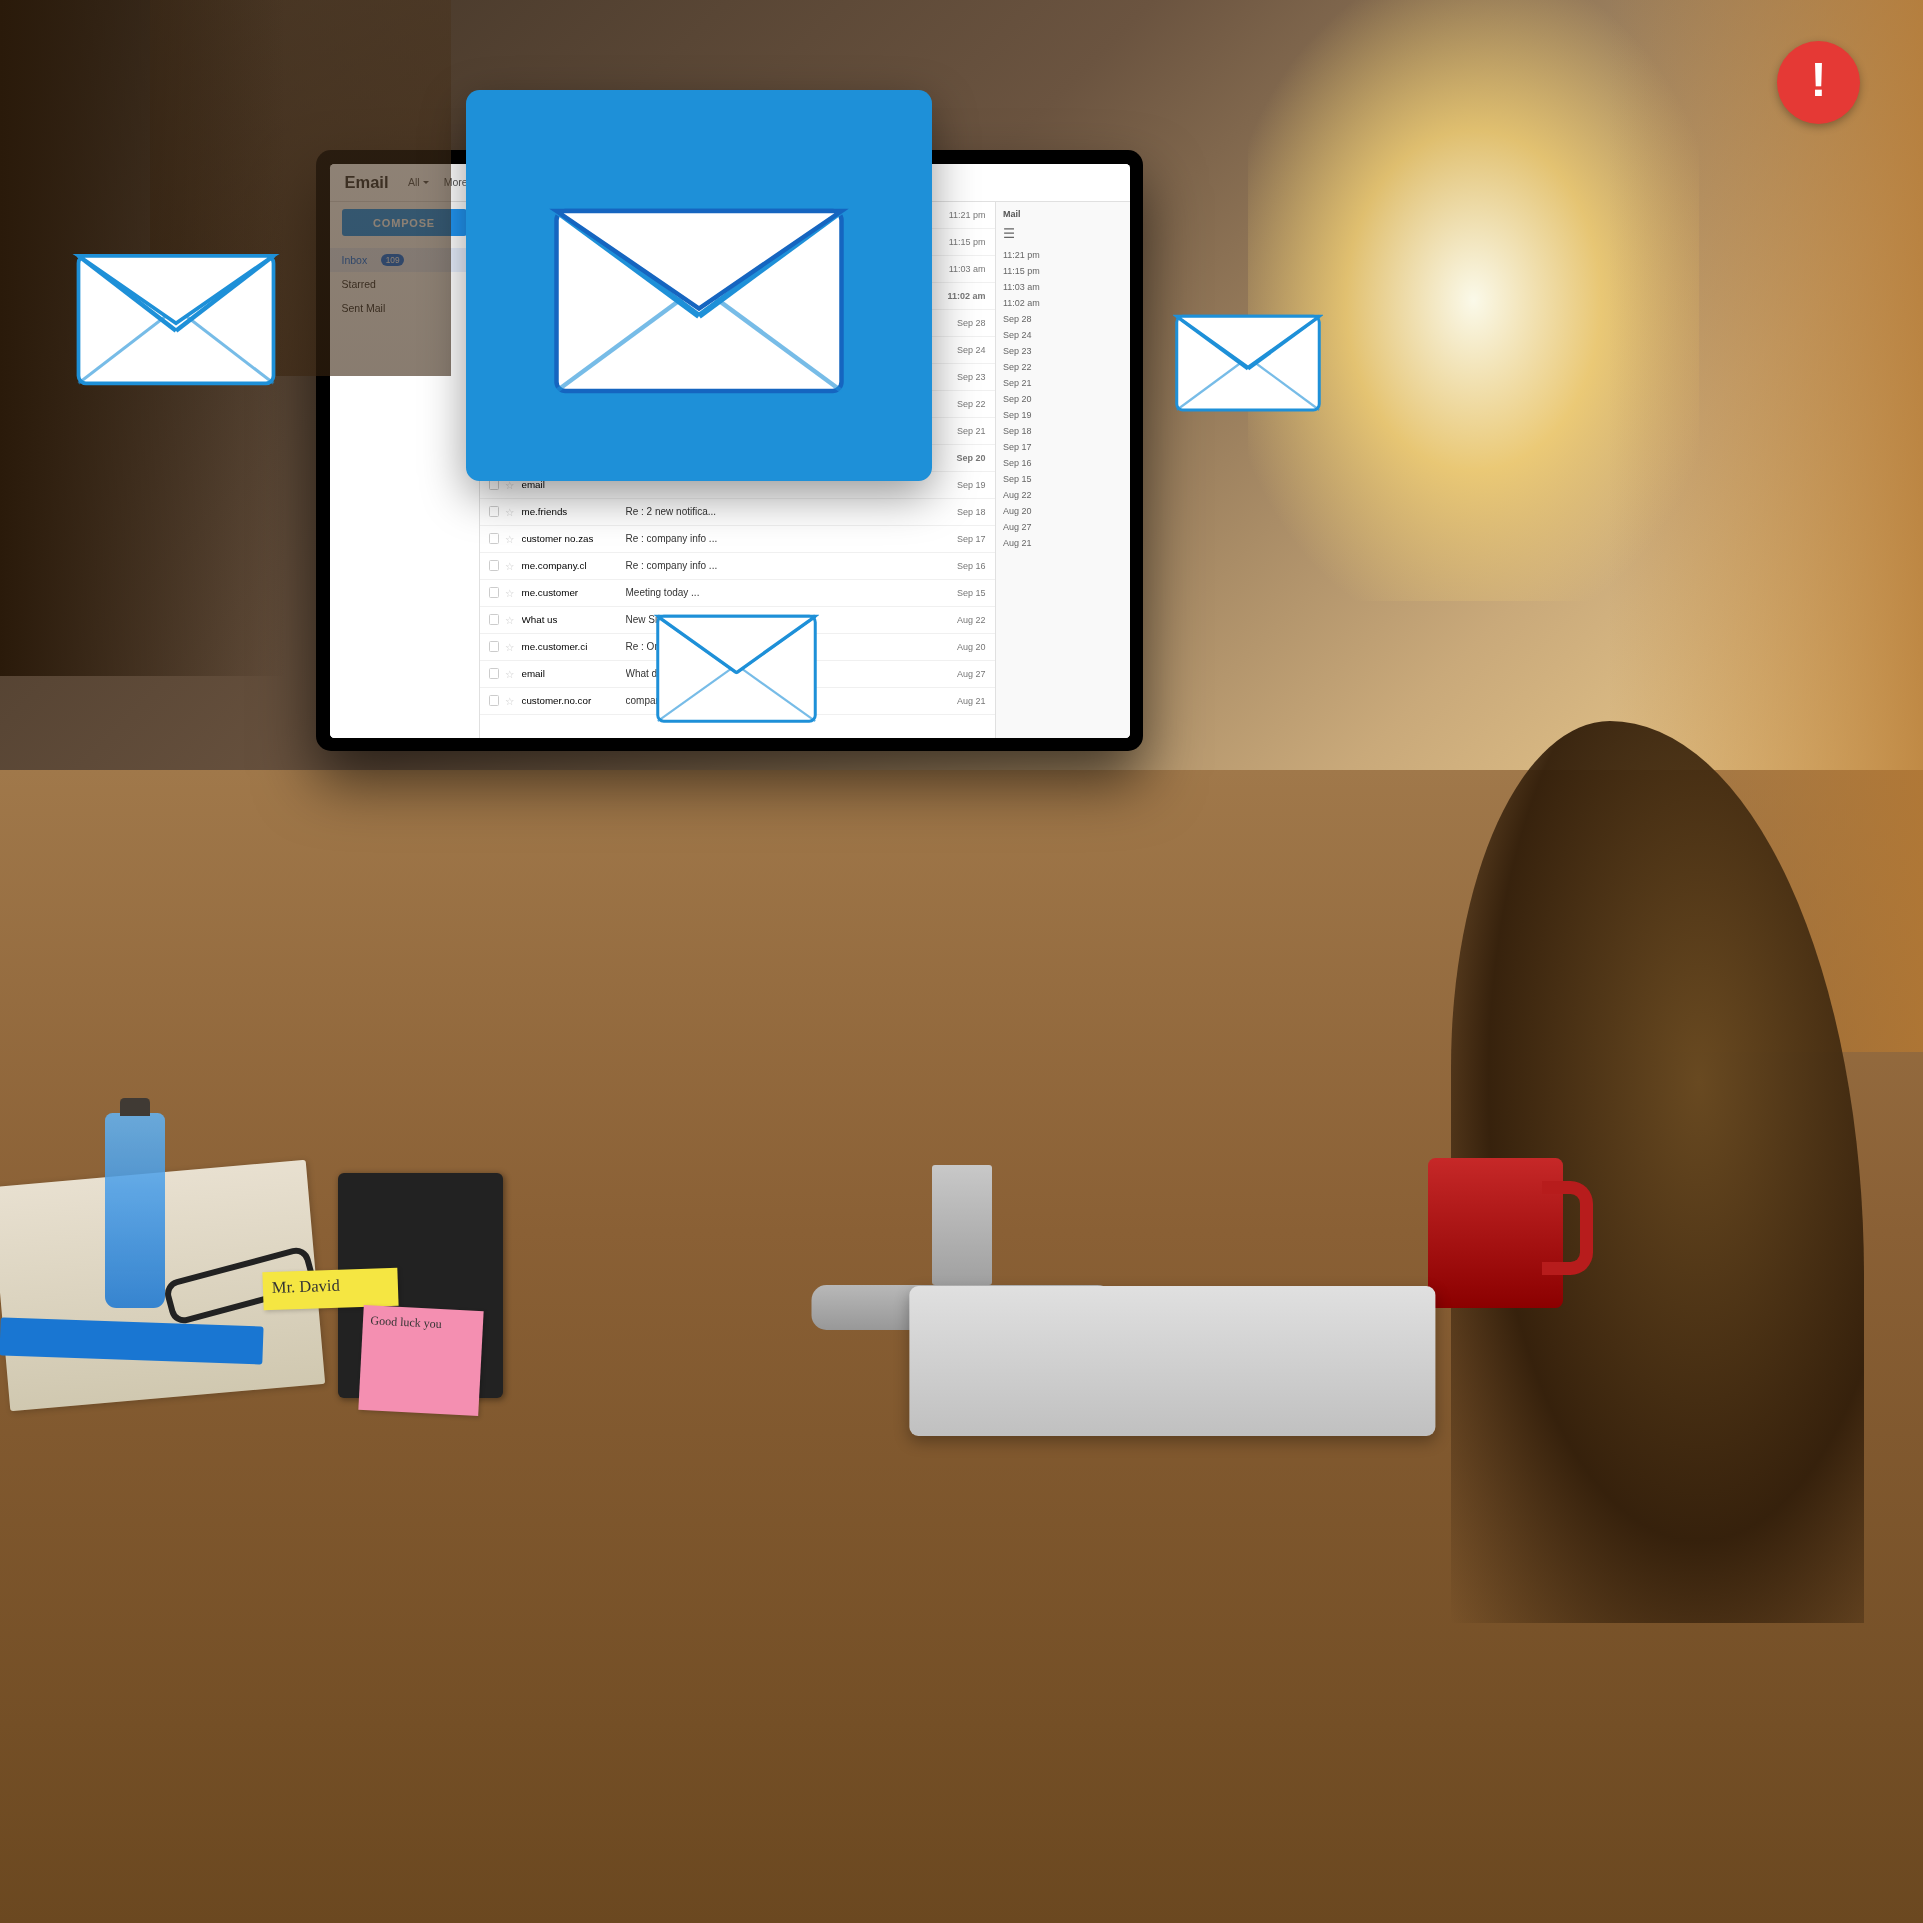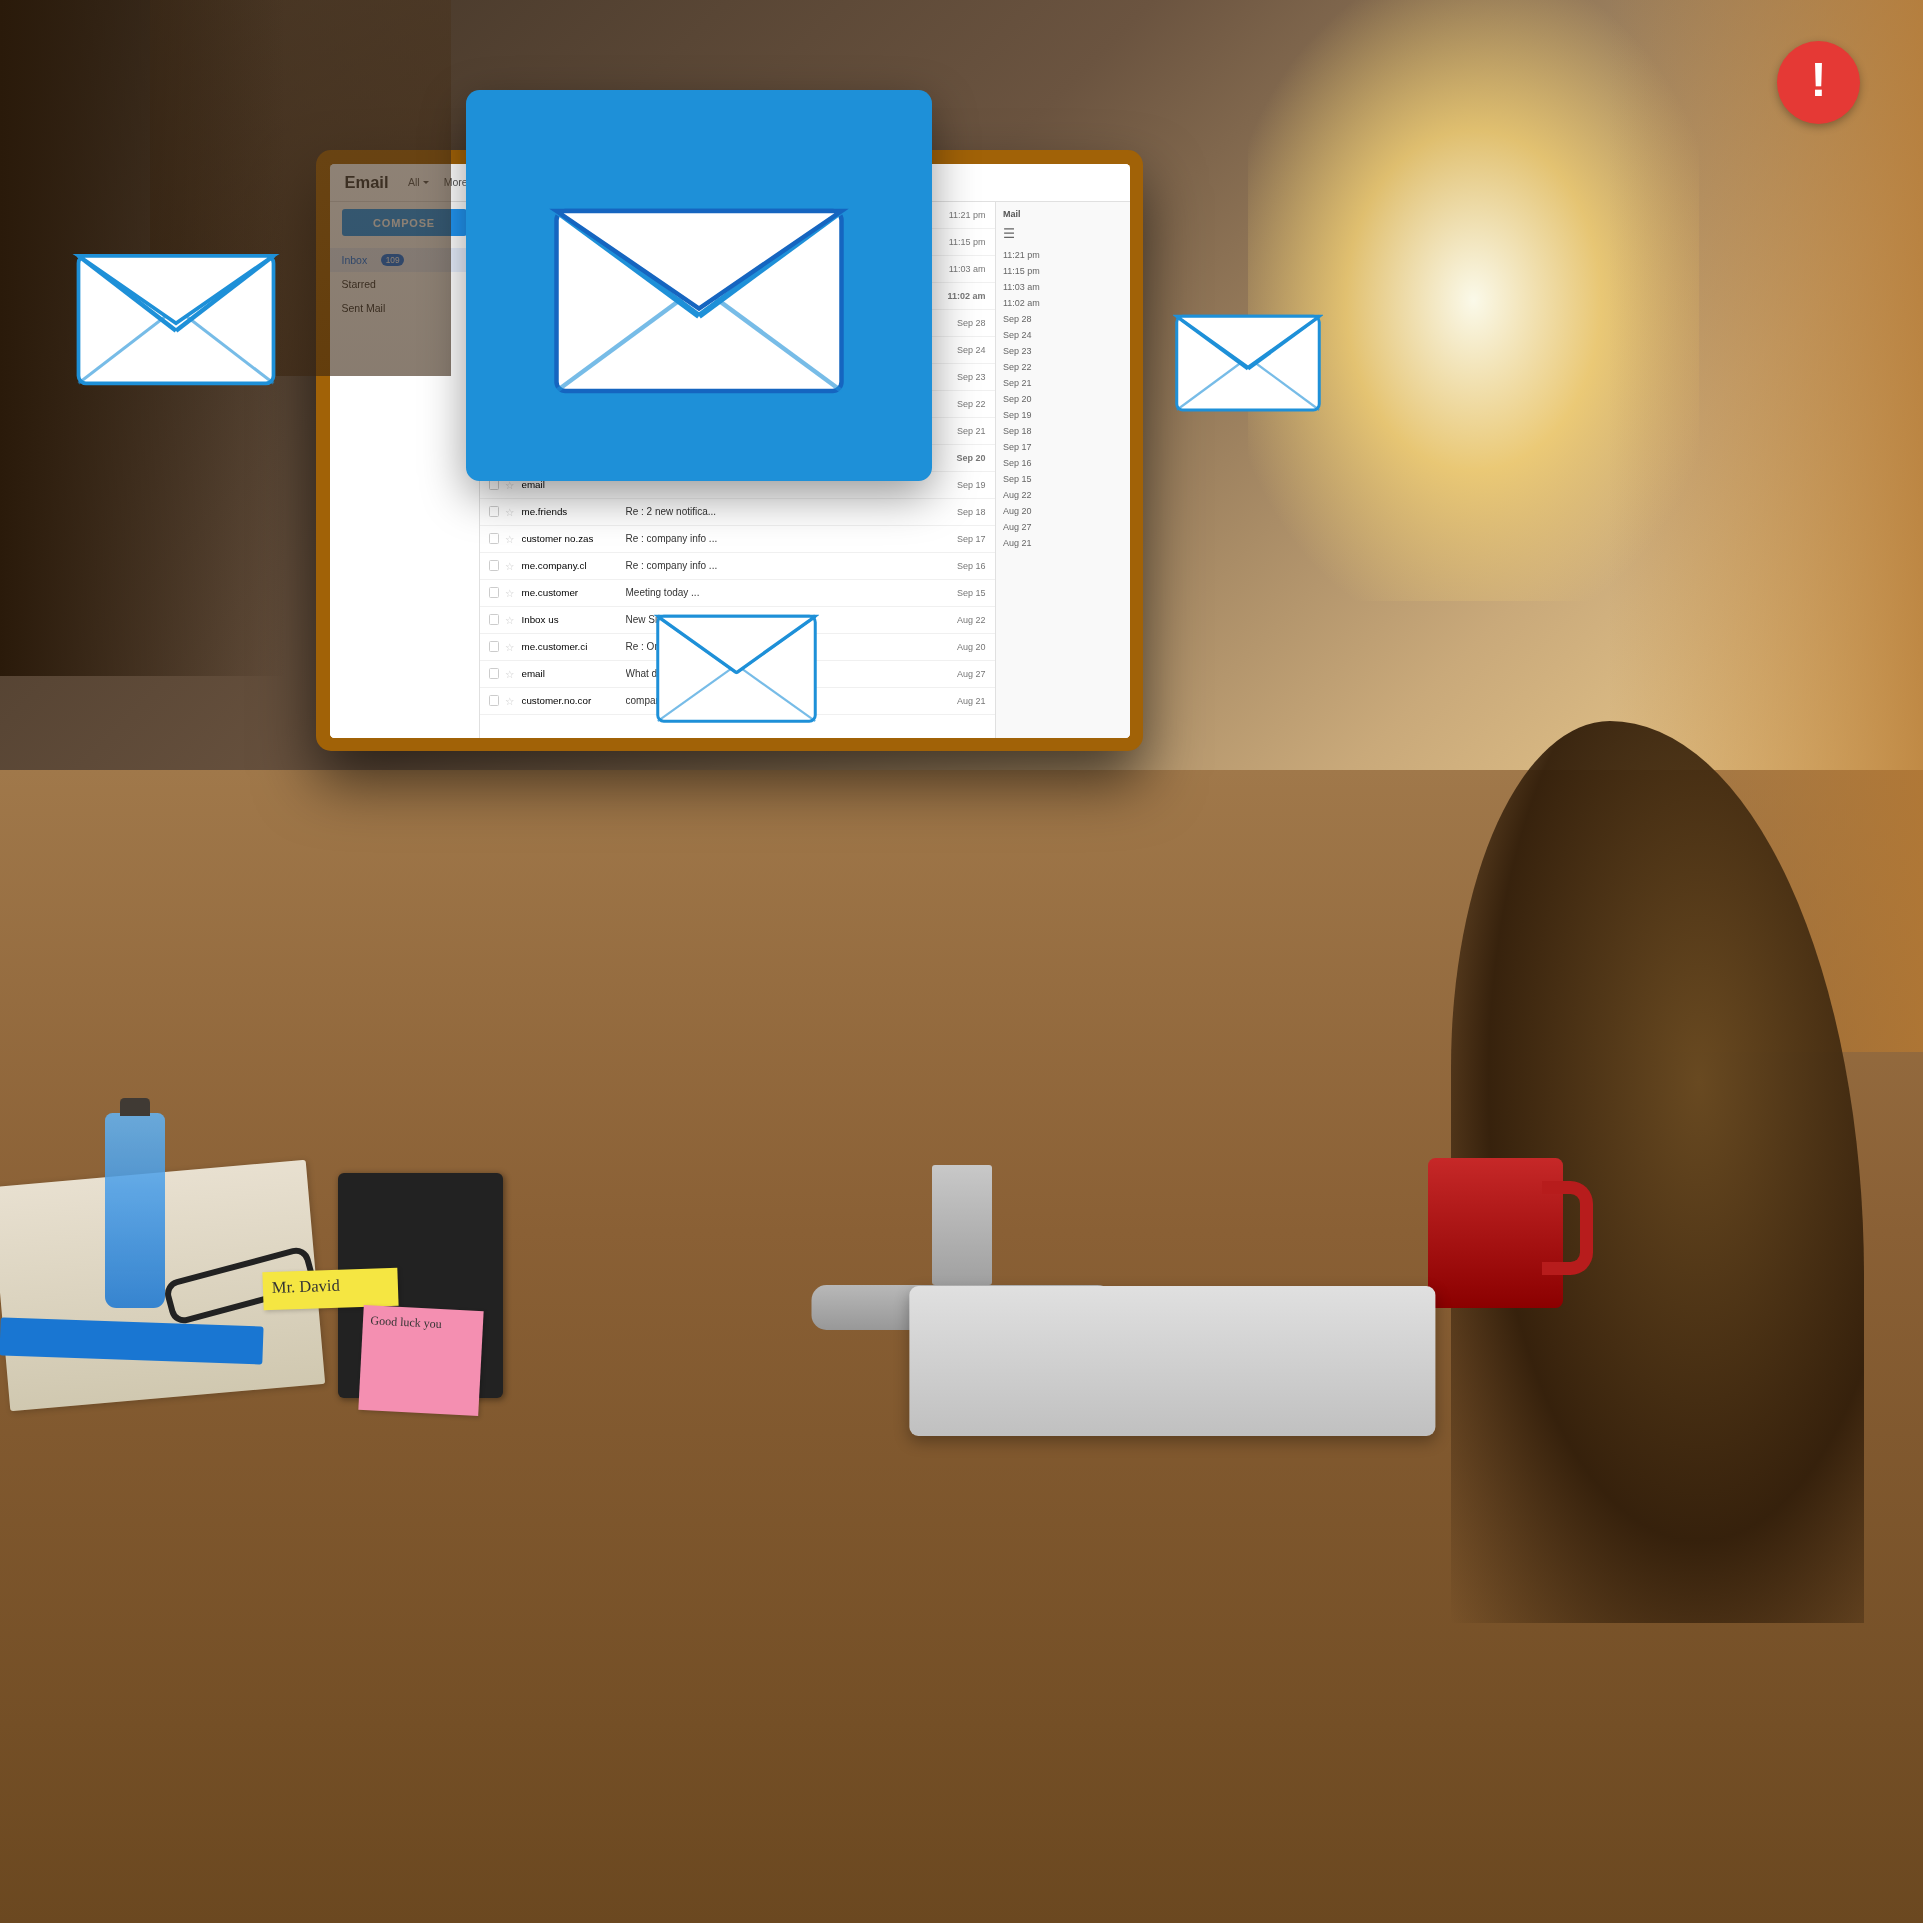--- a/index.html
+++ b/index.html
@@ -54,21 +54,21 @@
       border-radius: 15px;
     }
 
     
     .monitor {
       position: absolute;
       top: 150px;
       left: 316px;
       width: 827px;
       height: 601px;
-      background: #a16207;
+      background: #000000;
       border-radius: 15px;
       padding: 13.5px;
       box-shadow: 0 30px 60px rgba(0,0,0,0.6);
     }
 
     .monitor-screen {
       width: 100%;
       height: 100%;
       background: #f5f5f5;
       border-radius: 4.5px;
@@ -684,21 +684,21 @@
         <div class="email-row">
           <div class="checkbox"></div>
           <span class="star">☆</span>
           <span class="sender">me.customer</span>
           <span class="subject">Meeting today ...</span>
           <span class="time">Sep 15</span>
         </div>
         <div class="email-row">
           <div class="checkbox"></div>
           <span class="star">☆</span>
-          <span class="sender">Inbox us</span>
+          <span class="sender">What us</span>
           <span class="subject">New Sign-in on Computer ...</span>
           <span class="time">Aug 22</span>
         </div>
         <div class="email-row">
           <div class="checkbox"></div>
           <span class="star">☆</span>
           <span class="sender">me.customer.ci</span>
           <span class="subject">Re : On 11 Sep at 11:00, ...</span>
           <span class="time">Aug 20</span>
         </div>

